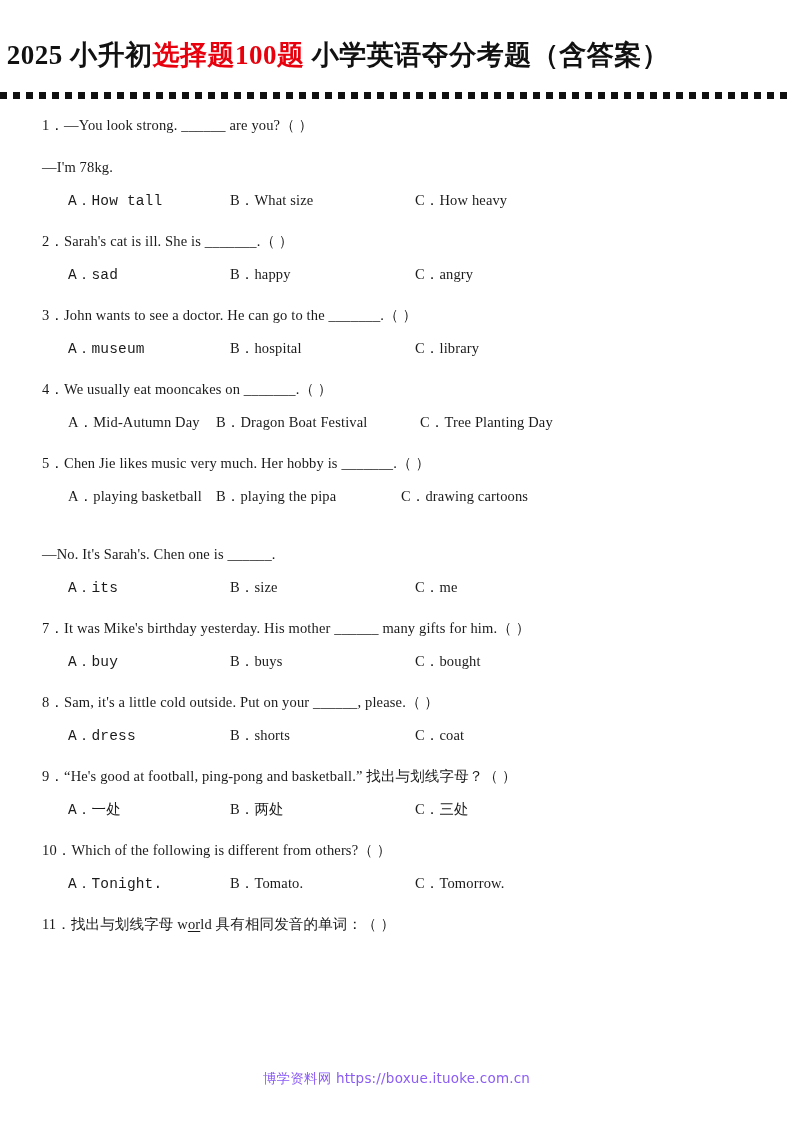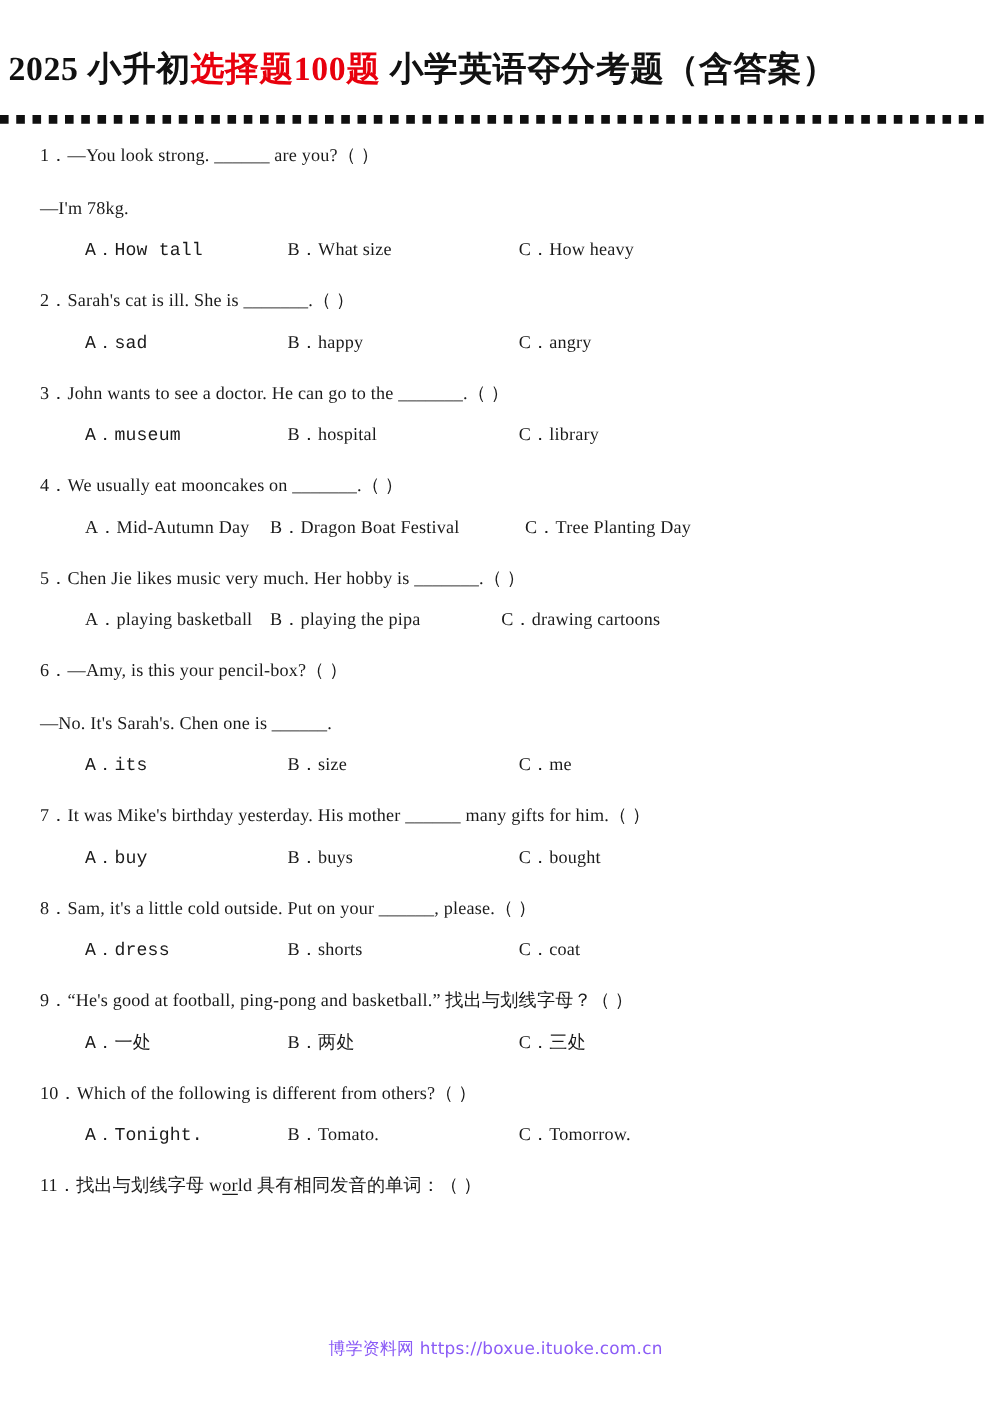--- a/index.html
+++ b/index.html
@@ -51,21 +51,21 @@
   }
 
   
   .body {
     position: absolute;
     top: 117px;
     left: 0;
     width: 793px;
   }
   .qline {
-    padding-left: 32px;
+    padding-left: 42px;
     font-size: 14.5px;
     line-height: 17px;
     height: 25px;
     white-space: nowrap;
     letter-spacing: 0.15px;
   }
   .qline.cont {
   }
   .opts {
     padding-left: 68px;
@@ -142,21 +142,20 @@
     <div class="qline"><span>4．</span><span>We usually eat mooncakes on _______.（  ）</span></div>
     <div class="sp-8"></div>
     <div class="opts w-tight"><span class="opt opt-a">A．Mid-Autumn Day</span><span class="opt opt-b">B．Dragon Boat Festival</span><span class="opt opt-c">C．Tree Planting Day</span></div>
     <div class="gap"></div>
 
     <div class="qline"><span>5．</span><span>Chen Jie likes music very much. Her hobby is _______.（  ）</span></div>
     <div class="sp-8"></div>
     <div class="opts w-mid"><span class="opt opt-a">A．playing basketball</span><span class="opt opt-b">B．playing the pipa</span><span class="opt opt-c">C．drawing cartoons</span></div>
     <div class="gap"></div>
 
-    <div class="qline"><span>6．</span><span>—Amy, is this your pencil-box?（  ）</span></div>
     <div class="sp-4"></div>
     <div class="qline cont"><span>—No. It's Sarah's. Chen one is ______.</span></div>
     <div class="sp-8"></div>
     <div class="opts w-normal"><span class="opt opt-a">A．its</span><span class="opt opt-b">B．size</span><span class="opt opt-c">C．me</span></div>
     <div class="gap"></div>
 
     <div class="qline"><span>7．</span><span>It was Mike's birthday yesterday. His mother ______ many gifts for him.（  ）</span></div>
     <div class="sp-8"></div>
     <div class="opts w-normal"><span class="opt opt-a">A．buy</span><span class="opt opt-b">B．buys</span><span class="opt opt-c">C．bought</span></div>
     <div class="gap"></div>

